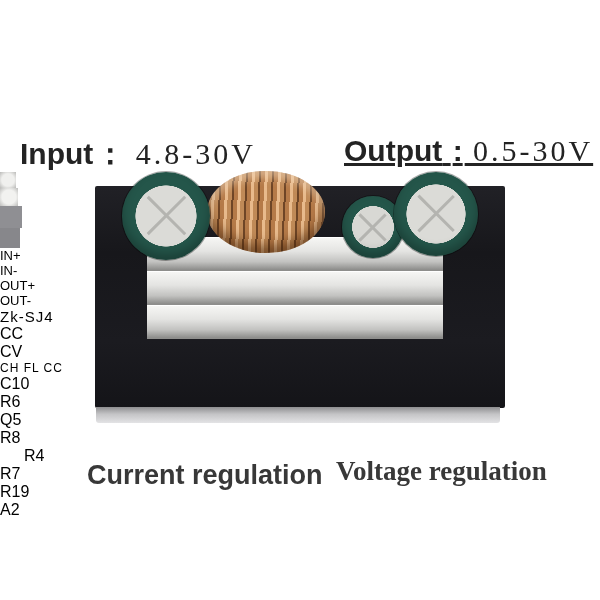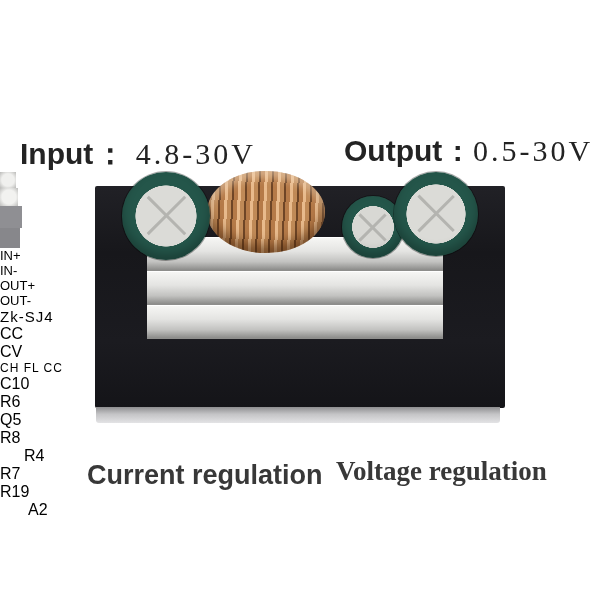--- a/index.html
+++ b/index.html
@@ -99,21 +99,21 @@
 </style>
 </head>
 <body>
 
 <div class="stage">
 
   <div class="io-note" style="left:20px;top:134px;">
     <span class="lbl">Input</span><span class="sep">：</span>
     <span class="val">4.8-30V</span>
   </div>
-  <div class="io-note" style="left:344px;top:134px;">
+  <div class="io-note" style="left:344px;top:134px;text-decoration:underline;">
     <span class="lbl">Output</span>
     <span class="sep">:</span>
     <span class="val">0.5-30V</span>
   </div>
 
   <div class="board"></div>
   <div class="board-edge"></div>
 
   <div class="heatsink">
     <div class="fin"></div>
@@ -170,21 +170,21 @@
   <div class="silk" style="left:446px;top:383px;font-size:16px;">CV</div>
   <div class="silk" style="left:318px;top:389px;font-size:12px;letter-spacing:1px;">CH FL CC</div>
 
   <div class="ref" style="left:124px;top:346px;">C10</div>
   <div class="ref" style="left:124px;top:354px;">R6</div>
   <div class="ref" style="left:130px;top:367px;">Q5</div>
   <div class="ref" style="left:158px;top:376px;">R8</div>
   <div class="ref" style="left:246px;top:360px;padding-left:24px;">R4</div>
   <div class="ref" style="left:246px;top:368px;">R7</div>
   <div class="ref" style="left:404px;top:349px;">R19</div>
-  <div class="ref" style="left:430px;top:355px;padding-left:28px;">A2</div>
+  <div class="ref" style="left:430px;top:355px;">A2</div>
   <div class="ref" style="left:430px;top:363px;margin-top:44px;">D5</div>
 
   <div class="pads" style="left:143px;top:349px;width:22px;height:7px;"></div>
   <div class="pads" style="left:143px;top:359px;width:22px;height:7px;"></div>
   <div class="bars" style="left:200px;top:346px;width:14px;height:15px;"></div>
 
   <div class="led" style="left:322px;top:360px;"></div>
   <div class="led" style="left:344px;top:360px;"></div>
   <div class="led" style="left:367px;top:360px;"></div>
 

